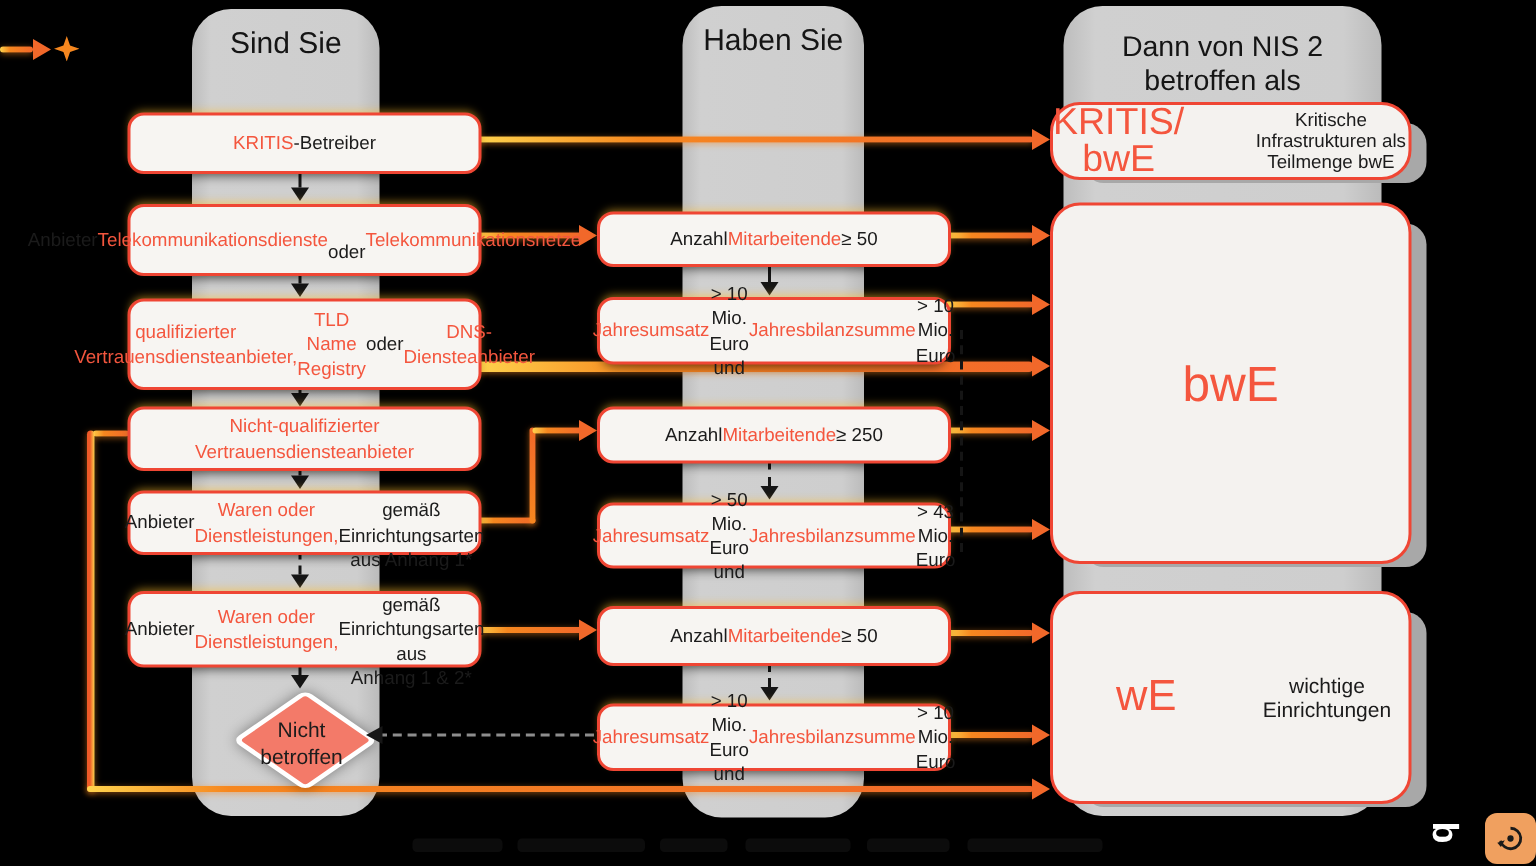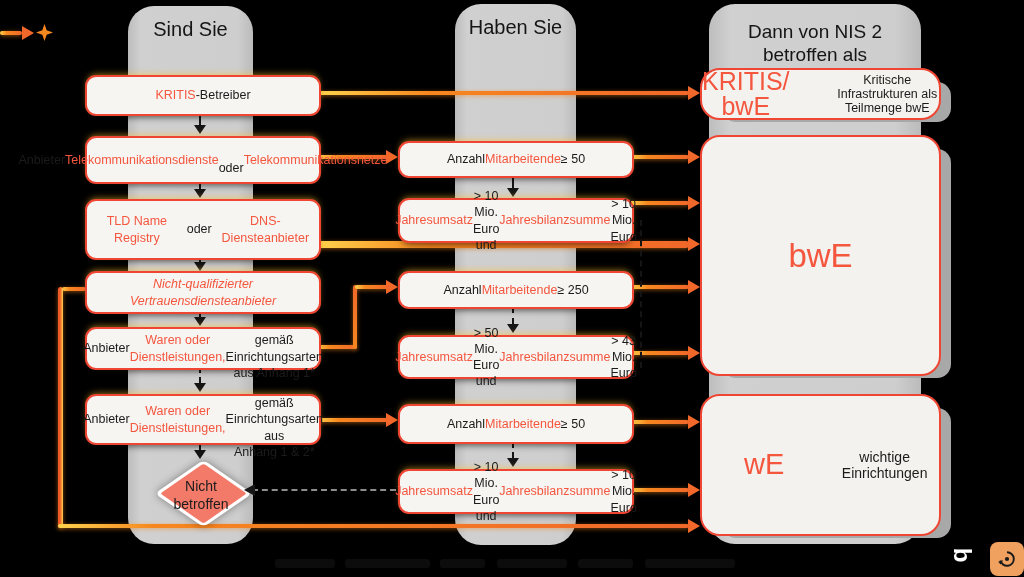--- a/index.html
+++ b/index.html
@@ -121,24 +121,24 @@
   <div class="dl" style="left:512px;top:442px;height:16px;"></div>
   <div class="dh" style="left:507px;top:458px;"></div>
 
   <div class="dl" style="left:640px;top:220px;height:148px;"></div>
   <div class="dlh" style="left:252px;top:489px;width:144px;"></div>
   <div class="arl" style="left:244px;top:484px;"></div>
 
   <div class="node" style="left:85px;top:75px;width:232px;height:37px;"><span class="hl">KRITIS</span><span>-Betreiber</span></div>
   <div class="node" style="left:85px;top:136px;width:232px;height:44px;"><span>Anbieter </span><span class="hl">Telekommunikationsdienste</span><span>
 oder </span><span class="hl">Telekommunikationsnetze</span></div>
-  <div class="node" style="left:85px;top:199px;width:232px;height:57px;"><span>
+  <div class="node" style="left:85px;top:199px;width:232px;height:57px;"><span class="hl">qualifizierter Vertrauensdiensteanbieter,</span><span>
 </span><span class="hl">TLD Name Registry</span><span> oder
 </span><span class="hl">DNS-Diensteanbieter</span></div>
-  <div class="node" style="left:85px;top:271px;width:232px;height:39px;font-style:italic;"><span class="hl">Nicht-qualifizierter
+  <div class="node" style="left:85px;top:271px;width:232px;height:39px;"><span class="hl">Nicht-qualifizierter
 Vertrauensdiensteanbieter</span></div>
   <div class="node" style="left:85px;top:327px;width:232px;height:39px;"><span>Anbieter </span><span class="hl">Waren oder Dienstleistungen,</span><span>
 gemäß Einrichtungsarten aus Anhang 1*</span></div>
   <div class="node" style="left:85px;top:394px;width:232px;height:47px;"><span>Anbieter </span><span class="hl">Waren oder Dienstleistungen,</span><span>
 gemäß Einrichtungsarten aus
 Anhang 1 &amp; 2*</span></div>
 
   <div class="node" style="left:398px;top:141px;width:232px;height:33px;"><span>Anzahl </span><span class="hl">Mitarbeitende</span><span> ≥ 50</span></div>
   <div class="node" style="left:398px;top:198px;width:232px;height:41px;"><span class="hl">Jahresumsatz</span><span> &gt; 10 Mio. Euro und
 </span><span class="hl">Jahresbilanzsumme</span><span> &gt; 10 Mio. Euro</span></div>

